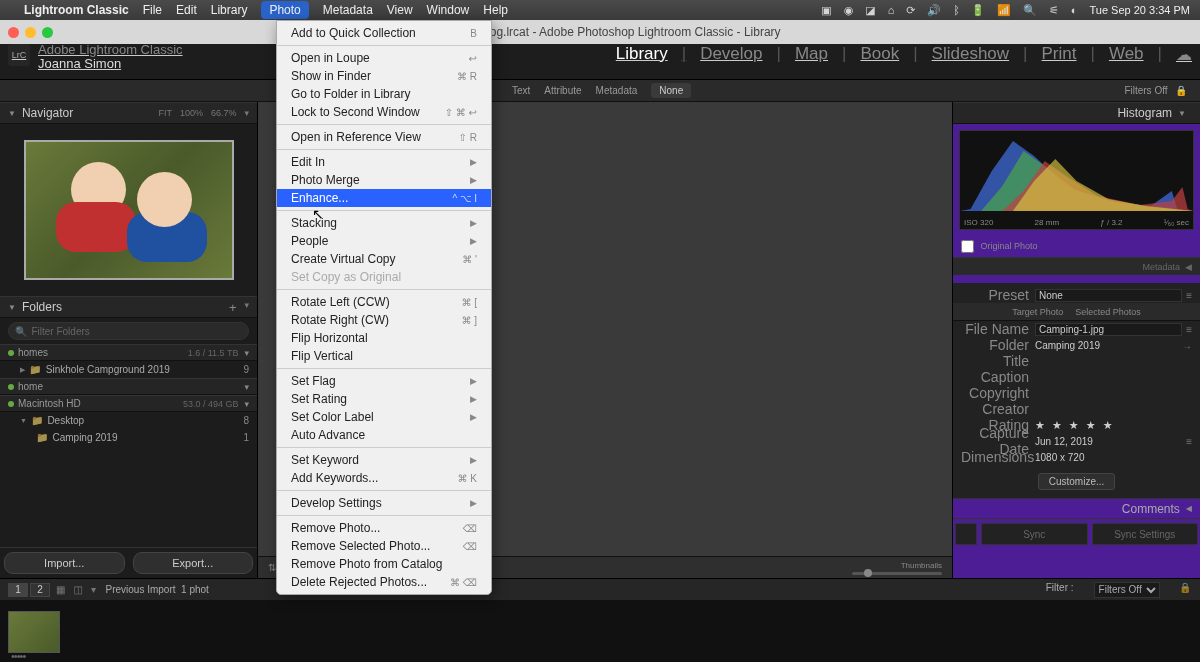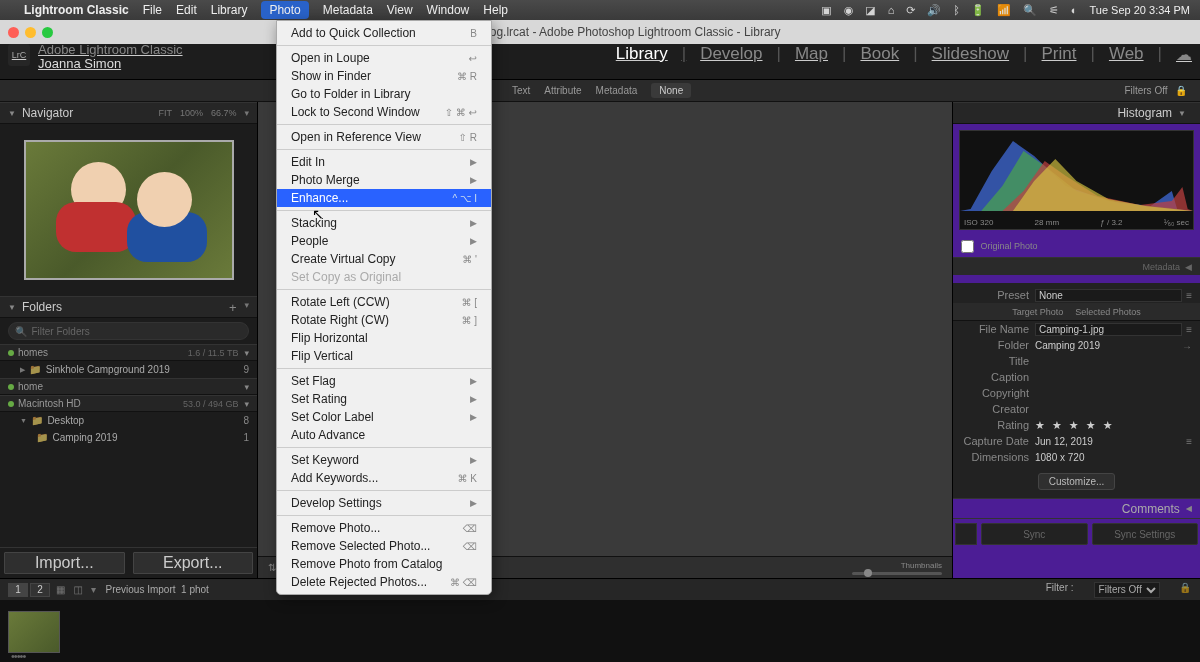--- a/index.html
+++ b/index.html
@@ -70,35 +70,35 @@
 .folder-row .num { margin-left: auto; color: #888; }
 .folder-row .size { margin-left: auto; color: #666; font-size:9px; }
 .folder-row .led { width:6px; height:6px; border-radius:50%; background:#6a4; margin-right:4px; }
 .folder-row .tri2 { margin-right: 4px; font-size: 7px; color: #777; }
 .folder-row .fico { margin-right: 4px; opacity:.6; }
 .folder-row .indent1 { width:12px; }
 .folder-row .indent2 { width:28px; }
 
 
 .imp-row { display: flex; margin-top: auto; border-top: 1px solid #333; }
-.imp-row button { flex: 1; height: 22px; background: #2f2f2f; border: 1px solid #444; color: #ccc; font-size: 16px; margin: 4px; border-radius: 1px; }
+.imp-row button { flex: 1; height: 22px; background: #2f2f2f; border: 1px solid #444; color: #ccc; font-size: 11px; margin: 4px; border-radius: 9px; }
 
 
 .histo { height: 100px; margin: 6px; position: relative; background: #111; border: 1px solid #333; }
 .histo svg { width:100%; height:80px; }
 .histo-labels { position:absolute; bottom:2px; left:0; right:0; display:flex; justify-content:space-between; padding:0 4px; font-size:8px; color:#888; }
 .orig { font-size: 9px; color: #888; padding: 4px 8px; }
 .orig input { vertical-align: middle; margin-right:4px; }
 
 
 .meta-block { background:#222; margin-top:8px; padding:4px 0; }
 .meta-strip { background:#2a2a2a; height:18px; display:flex; align-items:center; justify-content:flex-end; padding:0 8px; font-size:9px; color:#888; border-top:1px solid #333; }
 .meta-strip.center-strip { justify-content:center; gap:12px; border-top:none; border-bottom:1px solid #111; }
 .meta-row { display: flex; align-items: center; padding: 1px 8px; font-size: 10px; height: 16px; }
-.meta-row .lbl { width: 68px; text-align: right; color: #888; margin-right: 6px; font-size: 11px; }
+.meta-row .lbl { width: 68px; text-align: right; color: #888; margin-right: 6px; font-size: 14px; }
 .meta-row .val { color: #ccc; flex:1; }
 .meta-row .fld { background:#1a1a1a; border:1px solid #333; height:13px; flex:1; padding:0 3px; color:#ccc; font-size:10px; }
 .stars { color: #ccc; letter-spacing: 2px; font-size:11px; }
 .customize { display:block; margin: 8px auto 4px; background:#2f2f2f; border:1px solid #444; color:#bbb; font-size:10px; padding:2px 10px; border-radius:3px; }
 .cmt-hdr { height:20px; display:flex; align-items:center; justify-content:flex-end; padding:0 8px; font-size:12px; color:#aaa; border-top:1px solid #333; }
 .cmt-hdr .tri3 { margin-left:6px; font-size:8px; color:#888; }
 .sync-row { display:flex; border-top:1px solid #333; }
 .sync-row .sq { width:22px; height:22px; border:1px solid #333; margin:4px 2px; background:#222; }
 .sync-row button { flex:1; height:22px; background:#222; border:1px solid #333; color:#666; font-size:10px; margin:4px 2px; border-radius:2px; }
 

